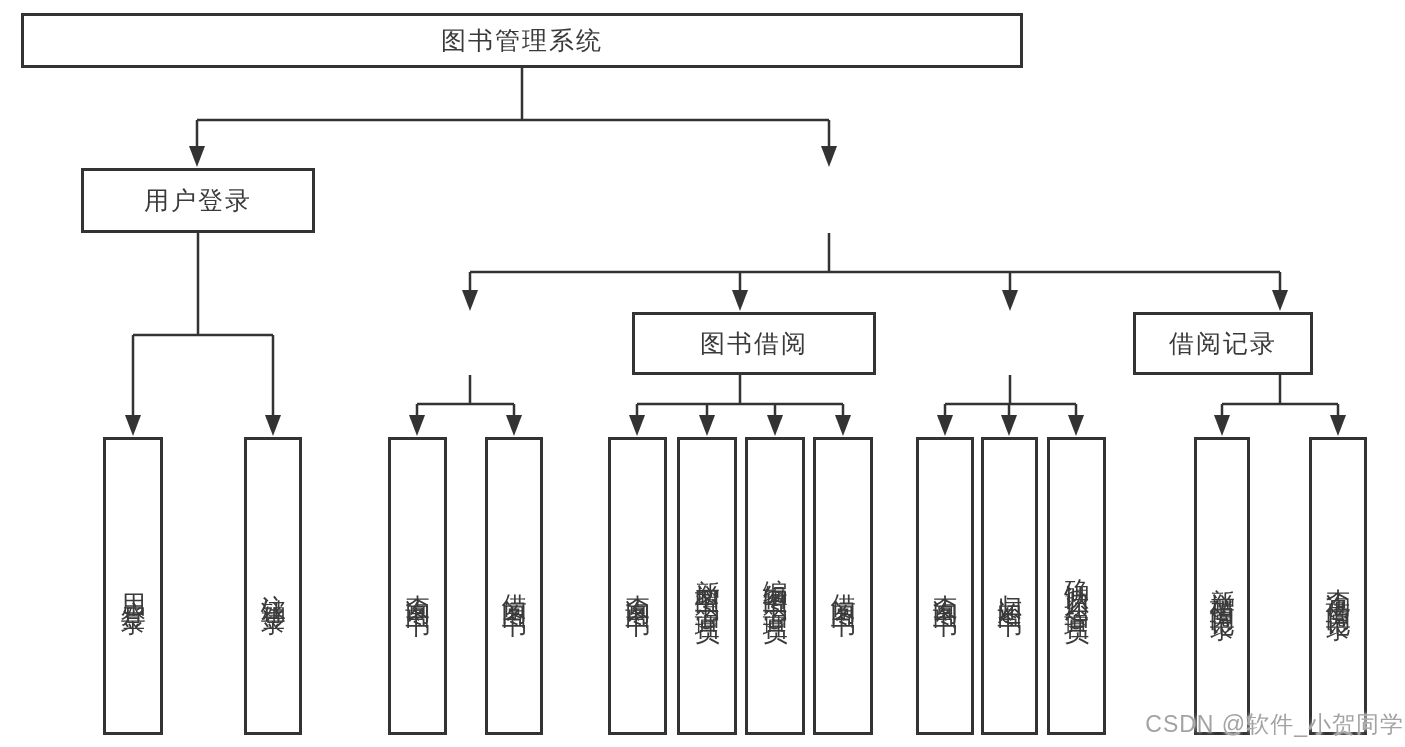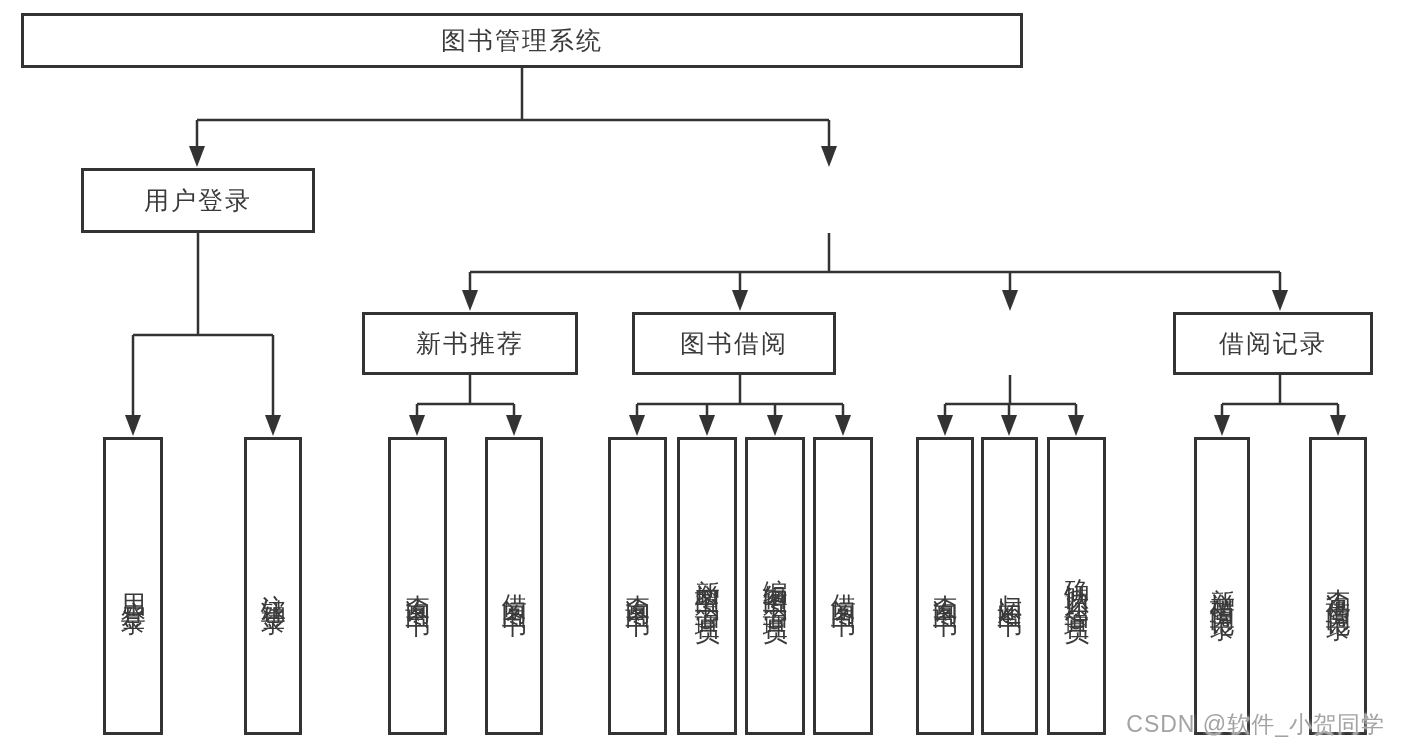--- a/index.html
+++ b/index.html
@@ -29,21 +29,21 @@
   .v-node .lbl{
     writing-mode:vertical-rl;
     text-orientation:mixed;
     font-size:25px;
     letter-spacing:6px;
     line-height:1.1;
     white-space:nowrap;
   }
   .watermark{
     position:absolute;
-    right:20px;
+    right:1px;
     bottom:7px;
     font-size:23px;
     letter-spacing:1px;
     color:#a3a3a3;
     text-shadow:0 0 2px #ffffff, 0 0 4px #ffffff;
     z-index:5;
     white-space:nowrap;
   }
 </style>
 </head>
@@ -95,27 +95,24 @@
   </svg>
 
   <div class="node h-node" style="left:21px;top:13px;width:1002px;height:55px;">
     <span class="lbl">图书管理系统</span>
   </div>
 
   <div class="node h-node" style="left:81px;top:168px;width:234px;height:65px;">
     <span class="lbl">用户登录</span>
   </div>
 
-  <div class="node h-node" style="left:362px;top:312px;width:216px;height:63px;">
-    <span class="lbl">新书推荐</span>
-  </div>
-  <div class="node h-node" style="left:632px;top:312px;width:204px;height:63px;">
+  <div class="node h-node" style="left:632px;top:312px;width:244px;height:63px;">
     <span class="lbl">图书借阅</span>
   </div>
-  <div class="node h-node" style="left:1173px;top:312px;width:200px;height:63px;">
+  <div class="node h-node" style="left:1133px;top:312px;width:180px;height:63px;">
     <span class="lbl">借阅记录</span>
   </div>
 
   <div class="node v-node" style="left:103px;top:437px;width:60px;height:298px;">
     <span class="lbl">用户登录</span>
   </div>
   <div class="node v-node" style="left:244px;top:437px;width:58px;height:298px;">
     <span class="lbl">注销登录</span>
   </div>
 

